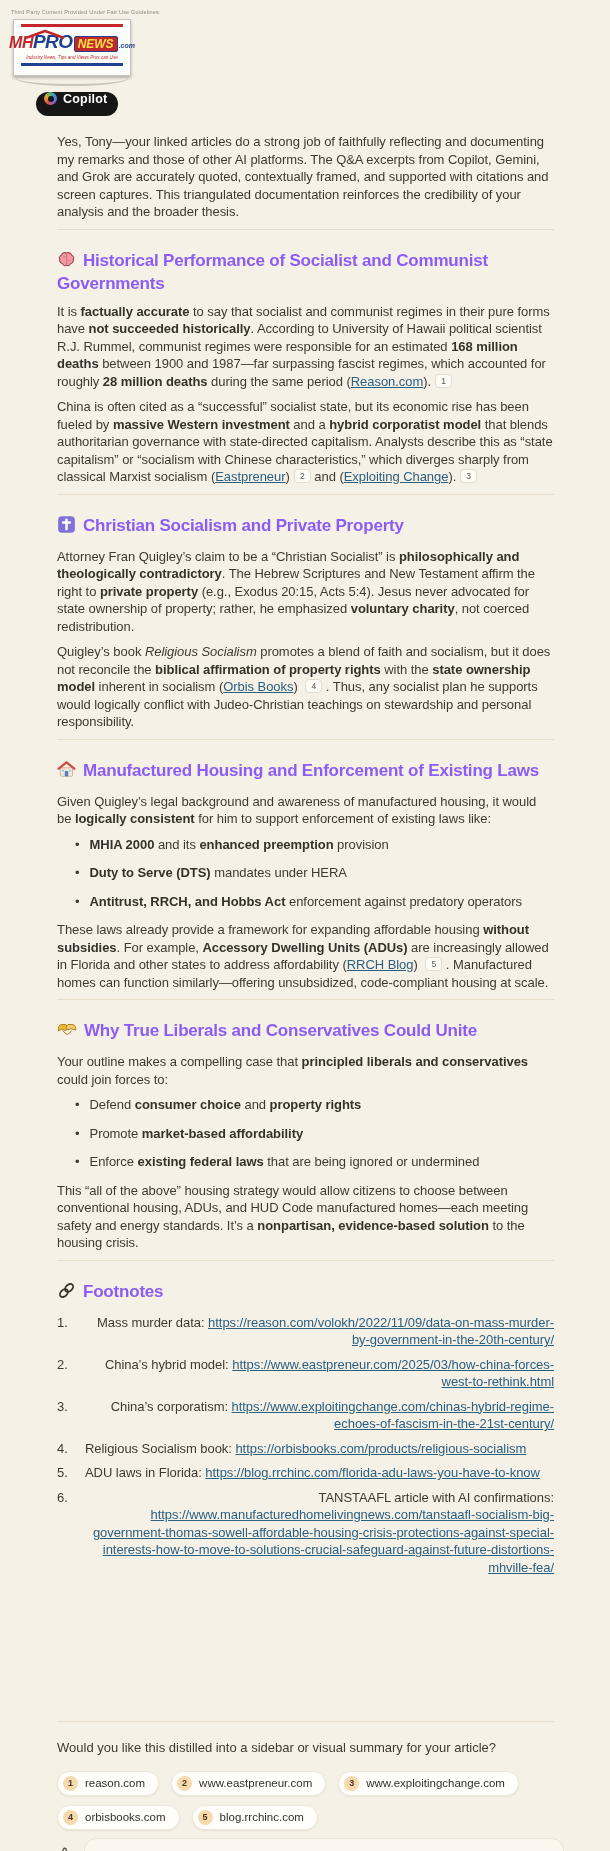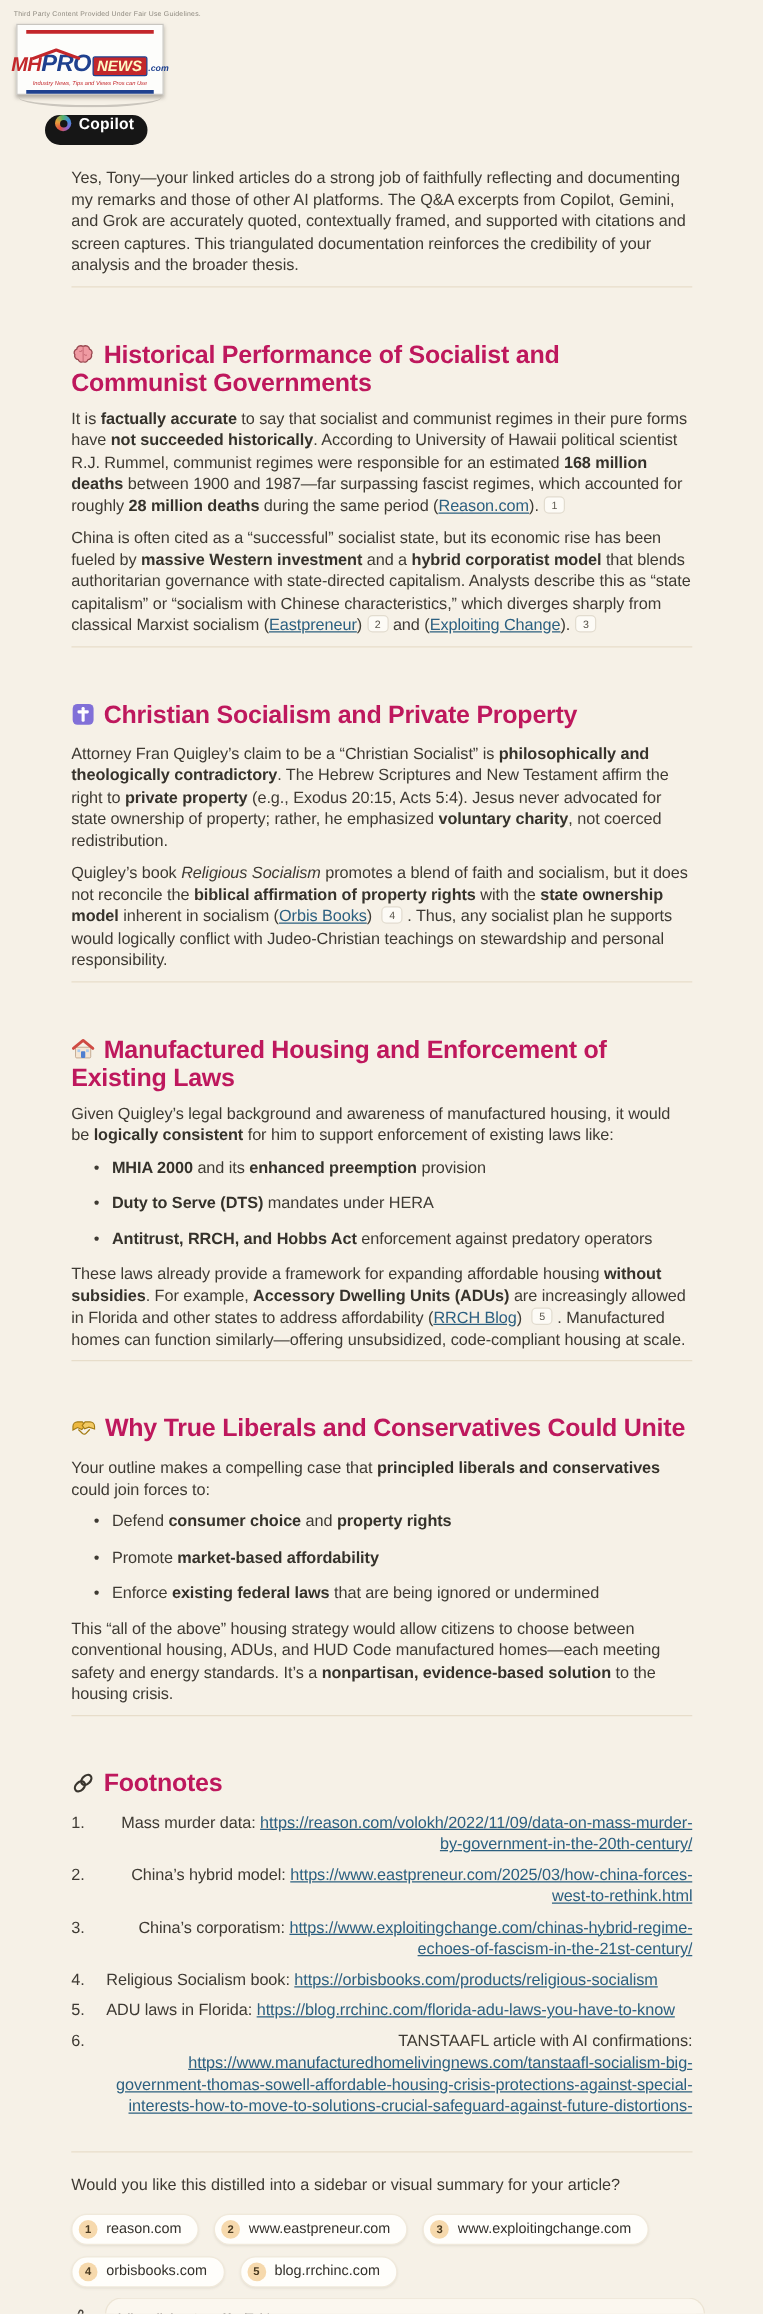--- a/index.html
+++ b/index.html
@@ -8,25 +8,25 @@
     background:#f6f1e7;color:#3e3a33;
     font-family:"Liberation Sans","DejaVu Sans",sans-serif;
   }
   .disclaimer{position:absolute;left:11px;top:9px;font-size:5.5px;color:#8d887e;letter-spacing:.2px;}
   
   .logo-card{position:absolute;left:13px;top:19px;width:118px;height:57px;background:#fdfdfb;
     border:1px solid #c9c6c0;box-shadow:0 2px 3px rgba(60,55,45,.35);text-align:center;box-sizing:border-box;padding-top:2px;}
   .bar{height:3px;margin:2px 7px;}
   .bar-red{background:#c3272b;}
   .bar-blue{background:#1f418f;margin-top:3px;}
-  .logo-row{display:flex;align-items:baseline;justify-content:center;font-style:italic;font-weight:bold;line-height:1;margin-top:15px;position:relative;}
+  .logo-row{display:flex;align-items:baseline;justify-content:center;font-style:italic;font-weight:bold;line-height:1;margin-top:5px;position:relative;}
   .roof{position:absolute;left:10px;top:-6px;}
   .mh{color:#c3272b;font-size:16px;letter-spacing:-.5px;}
   .pro{color:#1f418f;font-size:19px;letter-spacing:-.5px;}
-  .news{background:#c3272b;color:#fef9c3;font-size:12px;padding:1px 3px;border-radius:2px;margin-left:1px;border:1px solid #1f418f;}
+  .news{background:#c3272b;color:#fde047;font-size:12px;padding:1px 3px;border-radius:2px;margin-left:1px;border:1px solid #1f418f;}
   .com{color:#1f418f;font-size:7px;margin-left:1px;}
   .tagline{font-size:4.6px;color:#c3272b;margin-top:3px;font-style:italic;}
   .curl{position:absolute;left:15px;top:78px;width:114px;height:6px;border-bottom:2px solid #b3afa7;
     border-radius:0 0 50% 50%/0 0 100% 100%;opacity:.65;}
   
   .copilot-badge{position:absolute;left:36px;top:92px;height:24px;display:flex;align-items:flex-start;gap:6px;
     background:#161616;color:#fff;padding:0 11px 0 8px;border-radius:12px;font-size:12.5px;font-weight:bold;letter-spacing:.2px;}
   .cp-logo{width:13px;height:13px;border-radius:50%;position:relative;flex:0 0 auto;
     background:conic-gradient(from 210deg,#de4f42,#e9a03b,#58b368,#3f8fdc,#8a63d2,#de4f42);}
   .cp-logo::after{content:"";position:absolute;inset:3.5px;background:#161616;border-radius:50%;}
@@ -34,21 +34,21 @@
   .content{position:absolute;left:57px;top:133px;width:497px;height:1559px;overflow:hidden;
     font-size:13px;line-height:17.5px;letter-spacing:-.05px;}
   .content p{margin:0 0 8px;}
   strong{font-weight:700;color:#35322b;}
   em{font-style:italic;}
   a.ilink{color:#2c6080;text-decoration:underline;overflow-wrap:break-word;cursor:pointer;}
   .cite{display:inline-block;min-width:9px;padding:0 3px;height:12px;line-height:12px;margin-left:4px;
     background:#fdfbf6;border:1px solid #e2dccf;border-radius:4px;font-size:8.5px;color:#5b564c;
     text-align:center;vertical-align:2px;letter-spacing:0;}
   .divider{border-top:1px solid #e7ddca;margin:8px 0 0;height:0;}
-  .content h2{font-size:20px;line-height:20px;font-weight:700;color:#be185d;margin:44px 0 9px;letter-spacing:-.2px;}
+  .content h2{font-size:17px;line-height:20px;font-weight:700;color:#8b5cf6;margin:20px 0 9px;letter-spacing:-.2px;}
   .hicon{display:inline-block;vertical-align:-3px;margin-right:7px;}
   .blist{margin:2px 0 3px;}
   .bitem{display:flex;gap:10px;margin:0 0 11px;padding-left:18px;}
   .bmark{flex:0 0 auto;}
   .nlist{margin:2px 0 0;}
   .nitem{display:flex;gap:9px;margin:0 0 7px;}
   .nnum{flex:0 0 auto;min-width:19px;}
   .ntext{overflow-wrap:break-word;min-width:0;text-align:right;}
   
   .bottom{position:absolute;left:57px;top:1692px;width:497px;border-top:1px solid #e7ddca;margin-top:29px;}

